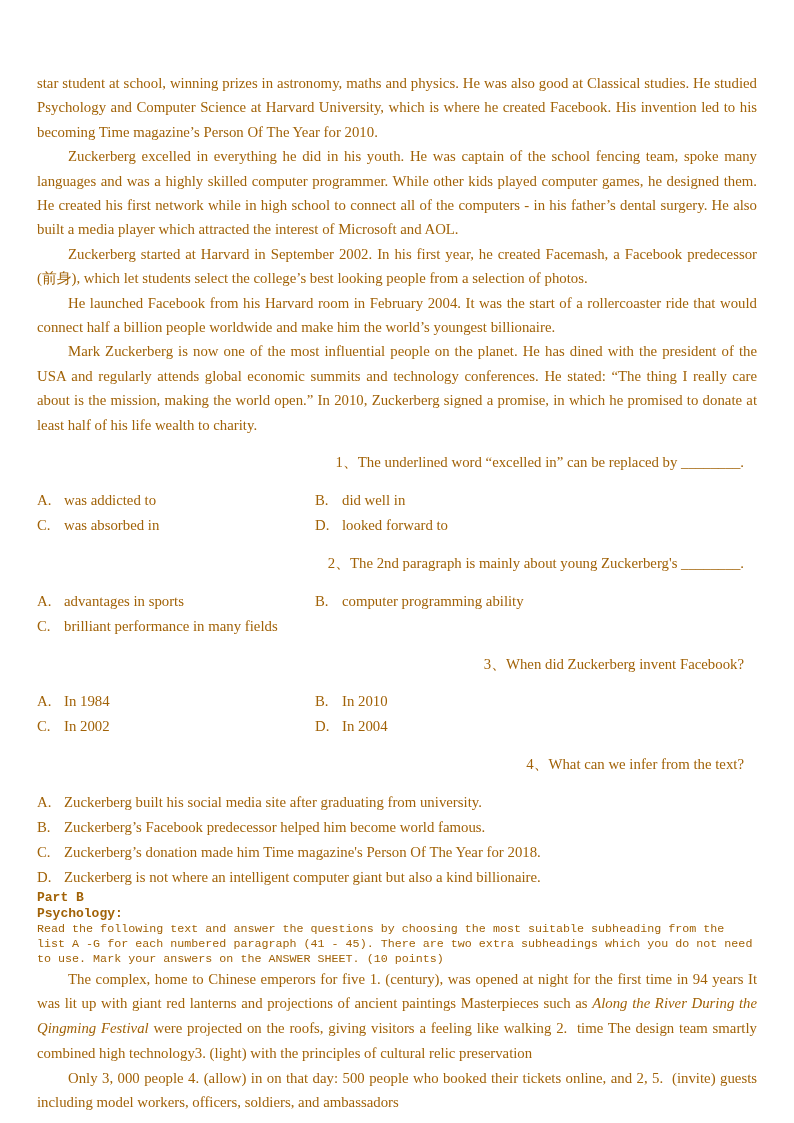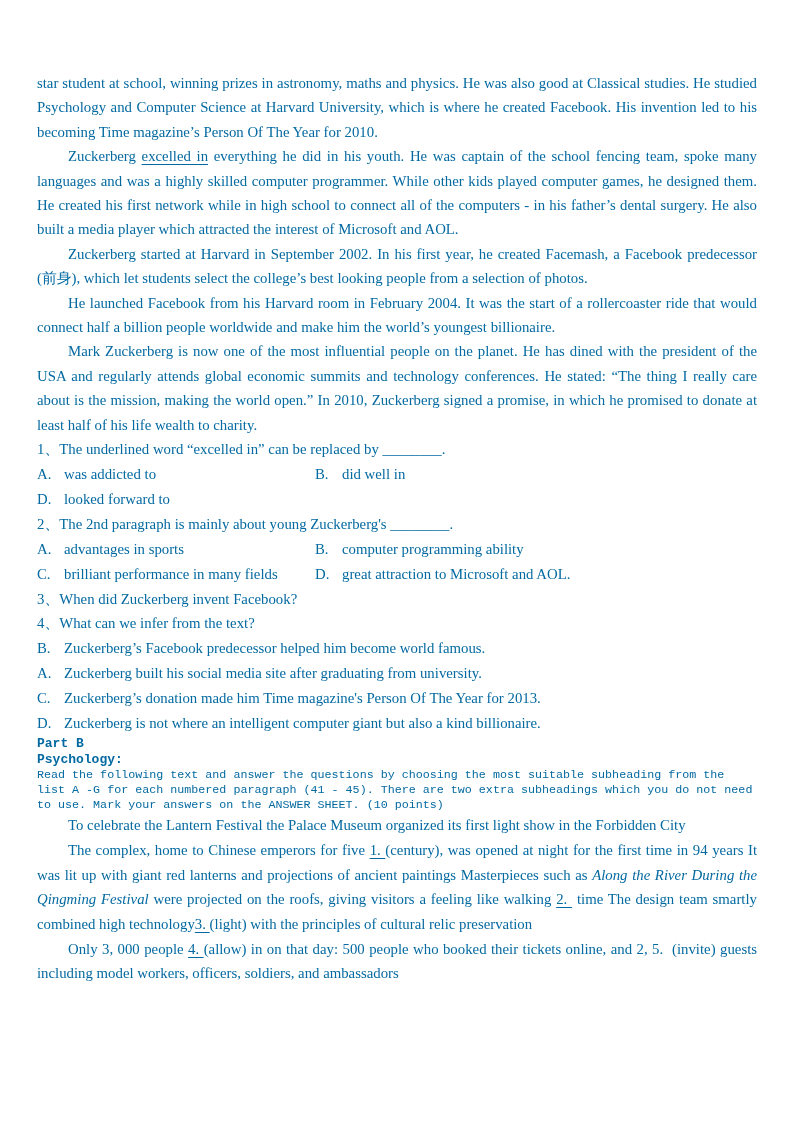--- a/index.html
+++ b/index.html
@@ -3,40 +3,40 @@
 <meta charset="utf-8">
 <style>
   html, body { margin: 0; padding: 0; background: #ffffff; }
   #page {
     position: relative;
     width: 794px;
     height: 1123px;
     background: #ffffff;
     box-sizing: border-box;
     padding: 71px 37px 0 37px;
-    color: #0369a1;
+    color: #a16207;
     overflow: hidden;
   }
   .serif {
     font-family: "Liberation Serif", serif;
     font-size: 14.8px;
     line-height: 24.4px;
     text-align: justify;
   }
   .passage p { margin: 0; }
   .passage p.indent { text-indent: 31px; }
-  .u { text-decoration: underline; text-underline-offset: 3px; margin-top: 37px; }
+  .u { text-underline-offset: 3px; margin-top: 37px; }
   .i { font-style: italic; }
 
   .qsec {
     font-family: "Liberation Serif", serif;
     font-size: 14.8px;
     line-height: 24.9px;
   }
-  .q-stem { margin: 0; }
+  .q-stem { margin: 13px; text-align: right; }
   .opt-grid { display: grid; grid-template-columns: 278px 1fr; }
   .opt-col { display: block; }
   .opt-label { display: inline-block; min-width: 27px; }
 
   .partb-head {
     font-family: Liberation Mono, monospace;
     font-size: 13px;
     font-weight: bold;
     line-height: 16px;
     white-space: nowrap;
@@ -69,58 +69,63 @@
     <p class="indent"><span>Mark Zuckerberg is now one of the most influential people on the planet. He has dined with the president of the USA and regularly attends global economic summits and technology conferences. He stated: “The thing I really care about is the mission, making the world open.” In 2010, Zuckerberg signed a promise, in which he promised to donate at least half of his life wealth to charity.</span></p>
   </div>
 
   <div class="qsec">
 
     <div>
       <div class="q-stem">1、The underlined word “excelled in” can be replaced by ________.</div>
       <div class="opt-grid">
         <div class="opt-col"><span class="opt-label">A.</span><span>was addicted to</span></div>
         <div class="opt-col"><span class="opt-label">B.</span><span>did well in</span></div>
+        <div class="opt-col"><span class="opt-label">C.</span><span>was absorbed in</span></div>
         <div class="opt-col"><span class="opt-label">D.</span><span>looked forward to</span></div>
       </div>
     </div>
 
     <div>
       <div class="q-stem">2、The 2nd paragraph is mainly about young Zuckerberg's ________.</div>
       <div class="opt-grid">
         <div class="opt-col"><span class="opt-label">A.</span><span>advantages in sports</span></div>
         <div class="opt-col"><span class="opt-label">B.</span><span>computer programming ability</span></div>
         <div class="opt-col"><span class="opt-label">C.</span><span>brilliant performance in many fields</span></div>
-        <div class="opt-col"><span class="opt-label">D.</span><span>great attraction to Microsoft and AOL.</span></div>
       </div>
     </div>
 
     <div>
       <div class="q-stem">3、When did Zuckerberg invent Facebook?</div>
+      <div class="opt-grid">
+        <div class="opt-col"><span class="opt-label">A.</span><span>In 1984</span></div>
+        <div class="opt-col"><span class="opt-label">B.</span><span>In 2010</span></div>
+        <div class="opt-col"><span class="opt-label">C.</span><span>In 2002</span></div>
+        <div class="opt-col"><span class="opt-label">D.</span><span>In 2004</span></div>
+      </div>
     </div>
 
     <div>
       <div class="q-stem">4、What can we infer from the text?</div>
       <div>
+        <div><span class="opt-label">A.</span><span>Zuckerberg built his social media site after graduating from university.</span></div>
         <div><span class="opt-label">B.</span><span>Zuckerberg’s Facebook predecessor helped him become world famous.</span></div>
-        <div><span class="opt-label">A.</span><span>Zuckerberg built his social media site after graduating from university.</span></div>
-        <div><span class="opt-label">C.</span><span>Zuckerberg’s donation made him Time magazine's Person Of The Year for 2013.</span></div>
+        <div><span class="opt-label">C.</span><span>Zuckerberg’s donation made him Time magazine's Person Of The Year for 2018.</span></div>
         <div><span class="opt-label">D.</span><span>Zuckerberg is not where an intelligent computer giant but also a kind billionaire.</span></div>
       </div>
     </div>
 
   </div>
 
   <div>
     <div class="partb-head">Part B</div>
     <div class="partb-head">Psychology:</div>
     <div>
       <div class="mono-line">Read the following text and answer the questions by choosing the most suitable subheading from the</div>
       <div class="mono-line">list A -G for each numbered paragraph (41 - 45). There are two extra subheadings which you do not need</div>
       <div class="mono-line">to use. Mark your answers on the ANSWER SHEET. (10 points)</div>
     </div>
     <div class="partb-serif">
-      <p class="intro-line">To celebrate the Lantern Festival the Palace Museum organized its first light show in the Forbidden City</p>
       <p><span>The complex, home to Chinese emperors for five </span><span class="u">1.&nbsp;</span><span>(century), was opened at night for the first time in 94 years It was lit up with giant red lanterns and projections of ancient paintings Masterpieces such as </span><span class="i">Along the River During the Qingming Festival</span><span> were projected on the roofs, giving visitors a feeling like walking </span><span class="u">2.&nbsp;</span><span> time The design team smartly combined high technology</span><span class="u">3.&nbsp;</span><span>(light) with the principles of cultural relic preservation</span></p>
       <p><span>Only 3, 000 people </span><span class="u">4.&nbsp;</span><span>(allow) in on that day: 500 people who booked their tickets online, and 2, 5.&nbsp; (invite) guests including model workers, officers, soldiers, and ambassadors</span></p>
     </div>
   </div>
 
 </div>
 
 </body></html>

